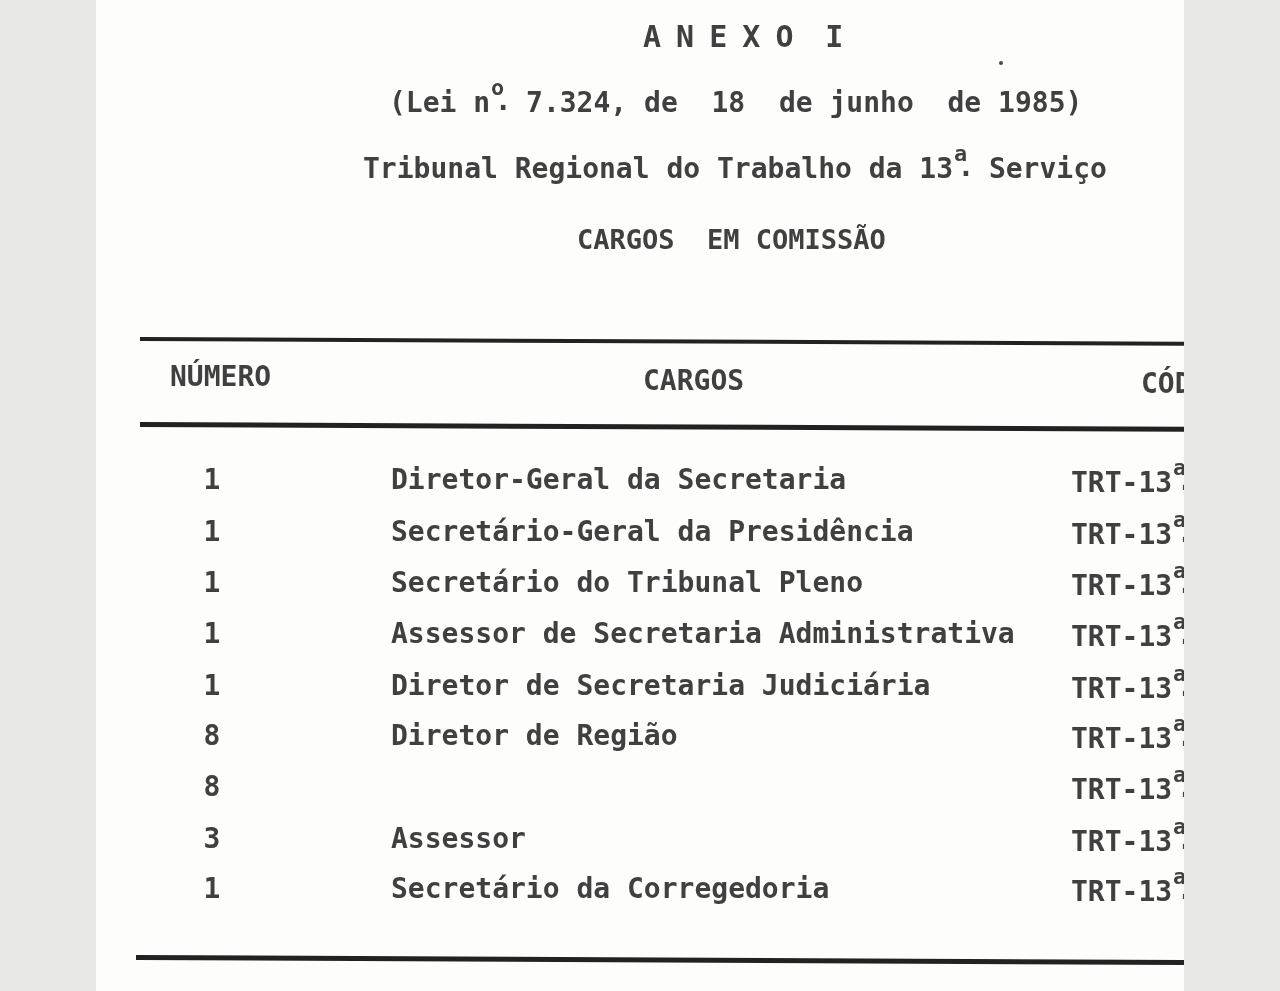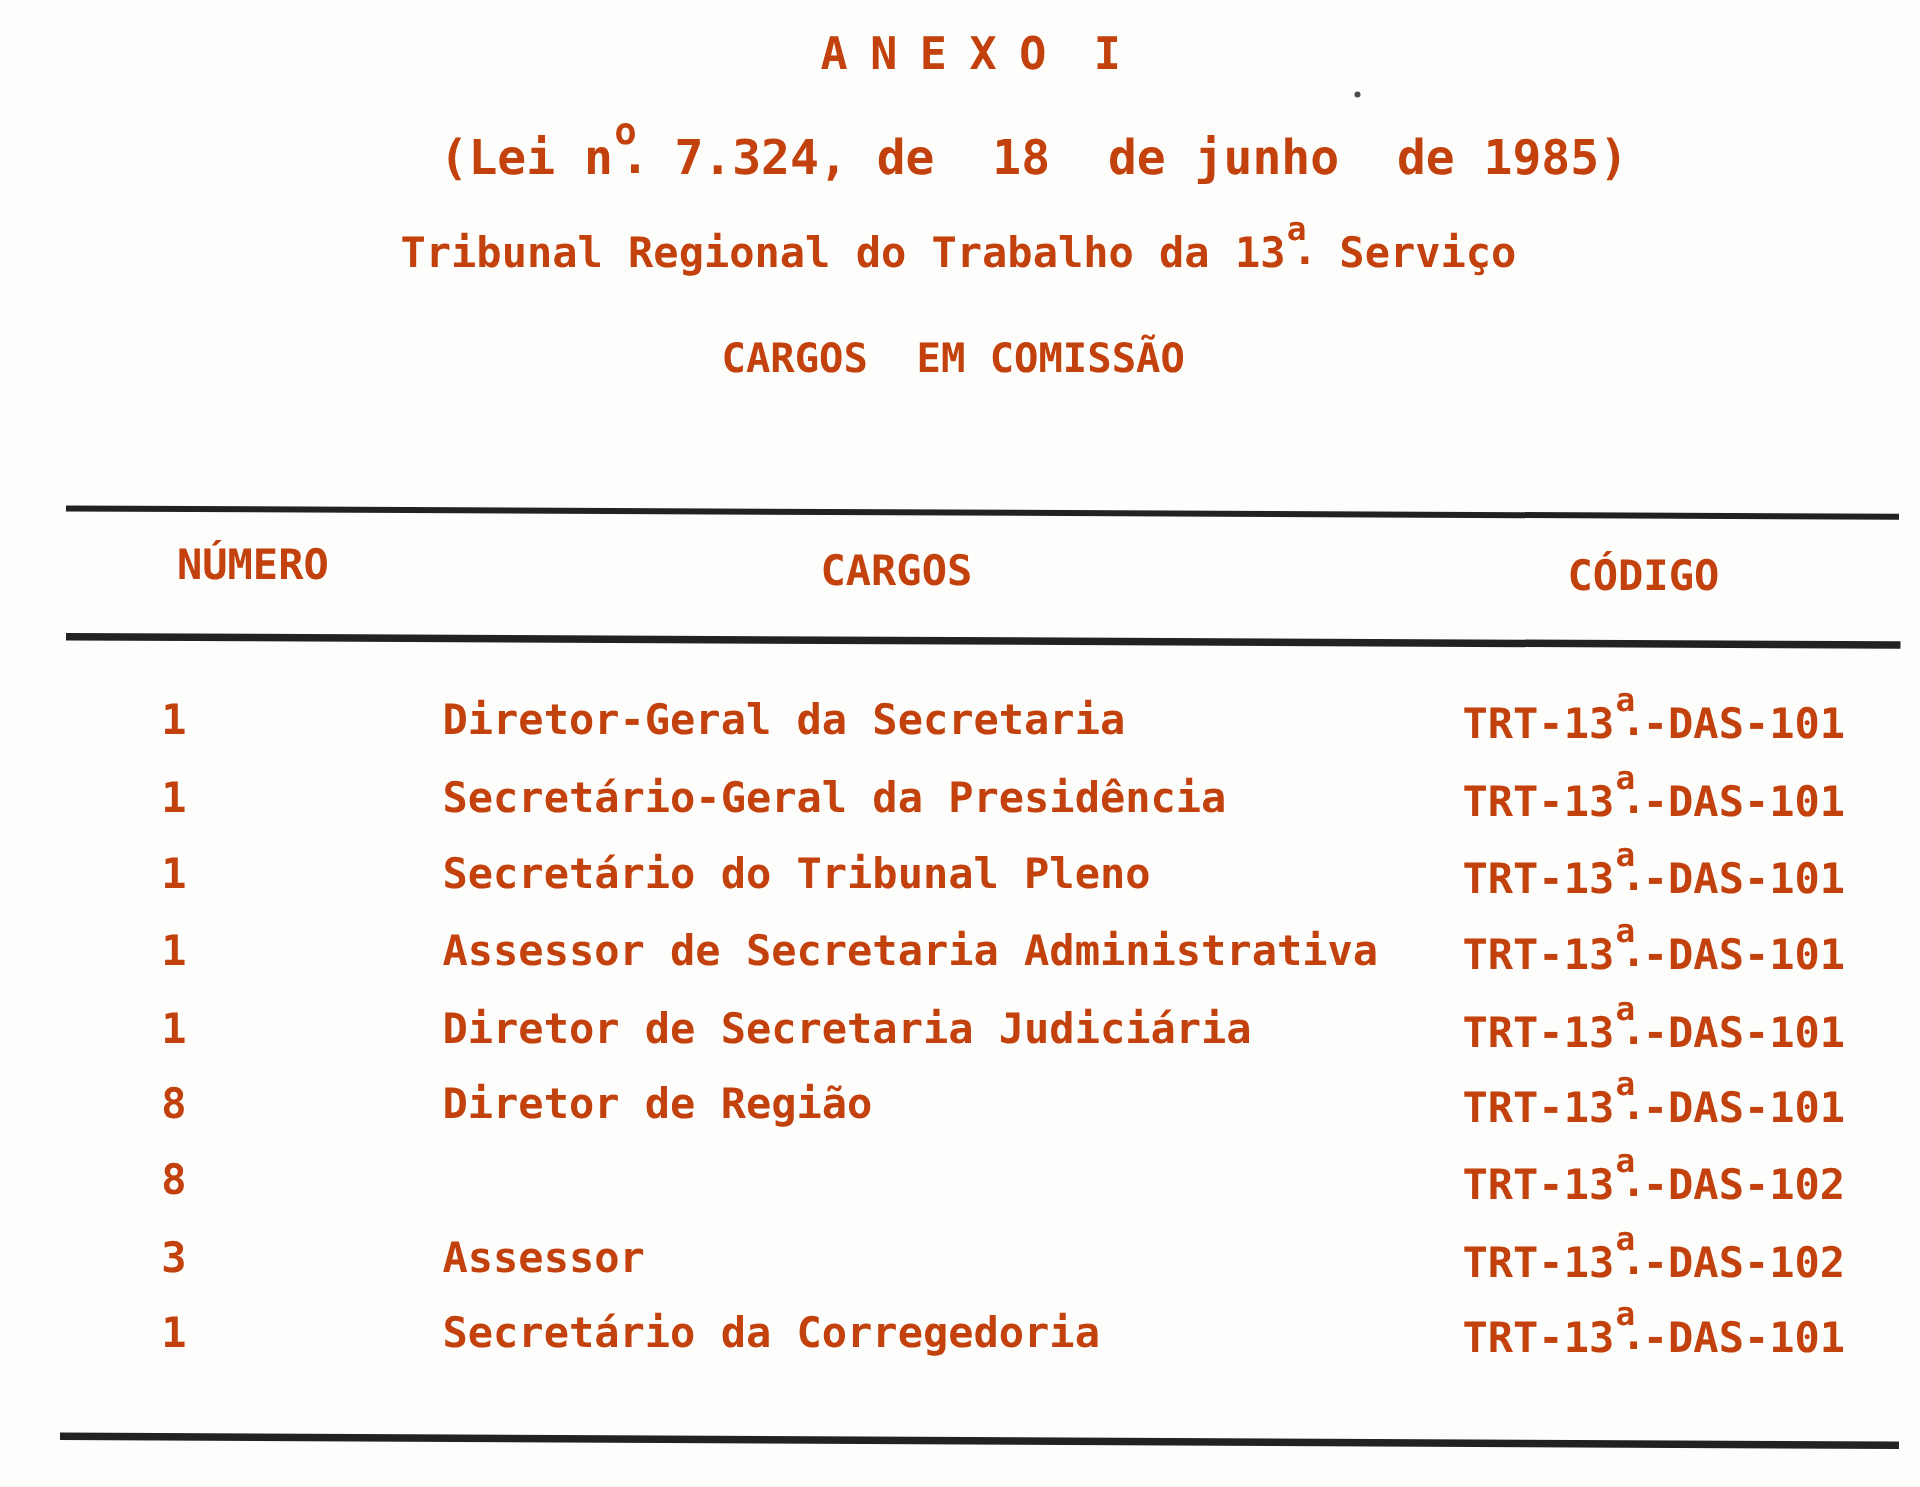--- a/index.html
+++ b/index.html
@@ -1,42 +1,42 @@
 <!DOCTYPE html>
 <html><head>
 <meta charset="utf-8">
 <style>
   html,body{ margin:0; padding:0; background:#e8e8e4; }
   .page{
     position:relative;
-    width:1280px; height:991px;
+    width:1088px; height:991px;
     margin:0 auto;
     background:#fdfdfb;
     overflow:hidden;
     font-family:"DejaVu Sans Mono","Liberation Mono",monospace;
     font-weight:bold;
-    color:#c2410c;
+    color:#404040;
   }
   .t{ position:absolute; white-space:pre; line-height:1.15; }
 
   .title{ left:547px; top:20px; font-size:30px; letter-spacing:-1.5px; }
-  .law{ left:293px; top:84px; font-size:32px; }
+  .law{ left:293px; top:84px; font-size:28px; }
   .org{ left:267px; top:150px; font-size:28px; }
   .subtitle{ left:481px; top:224px; font-size:27px; }
 
   .rule{
     position:absolute; background:#222;
     transform-origin:left center;
   }
   .rule-top{ left:44px; top:337px; width:1222px; height:4px; transform:rotate(0.26deg); }
   .rule-mid{ left:44px; top:422px; width:1223px; height:5px; transform:rotate(0.26deg); }
   .rule-bottom{ left:40px; top:955px; width:1226px; height:5px; transform:rotate(0.28deg); }
 
   .th{ font-size:28px; }
-  .th-numero{ left:74px; top:361px;margin-left:44px; }
+  .th-numero{ left:74px; top:361px; }
   .th-cargo{ left:547px; top:365px; }
   .th-codigo{ left:1045px; top:368px; }
 
   .trow{ position:absolute; left:0; width:100%; height:36px; font-size:28px; }
   .cell{ position:absolute; white-space:pre; line-height:1.15; }
   .cell-num{ left:70px; width:92px; text-align:center; }
   .cell-cargo{ left:295px; }
   .cell-code{ left:975px; }
 
   

